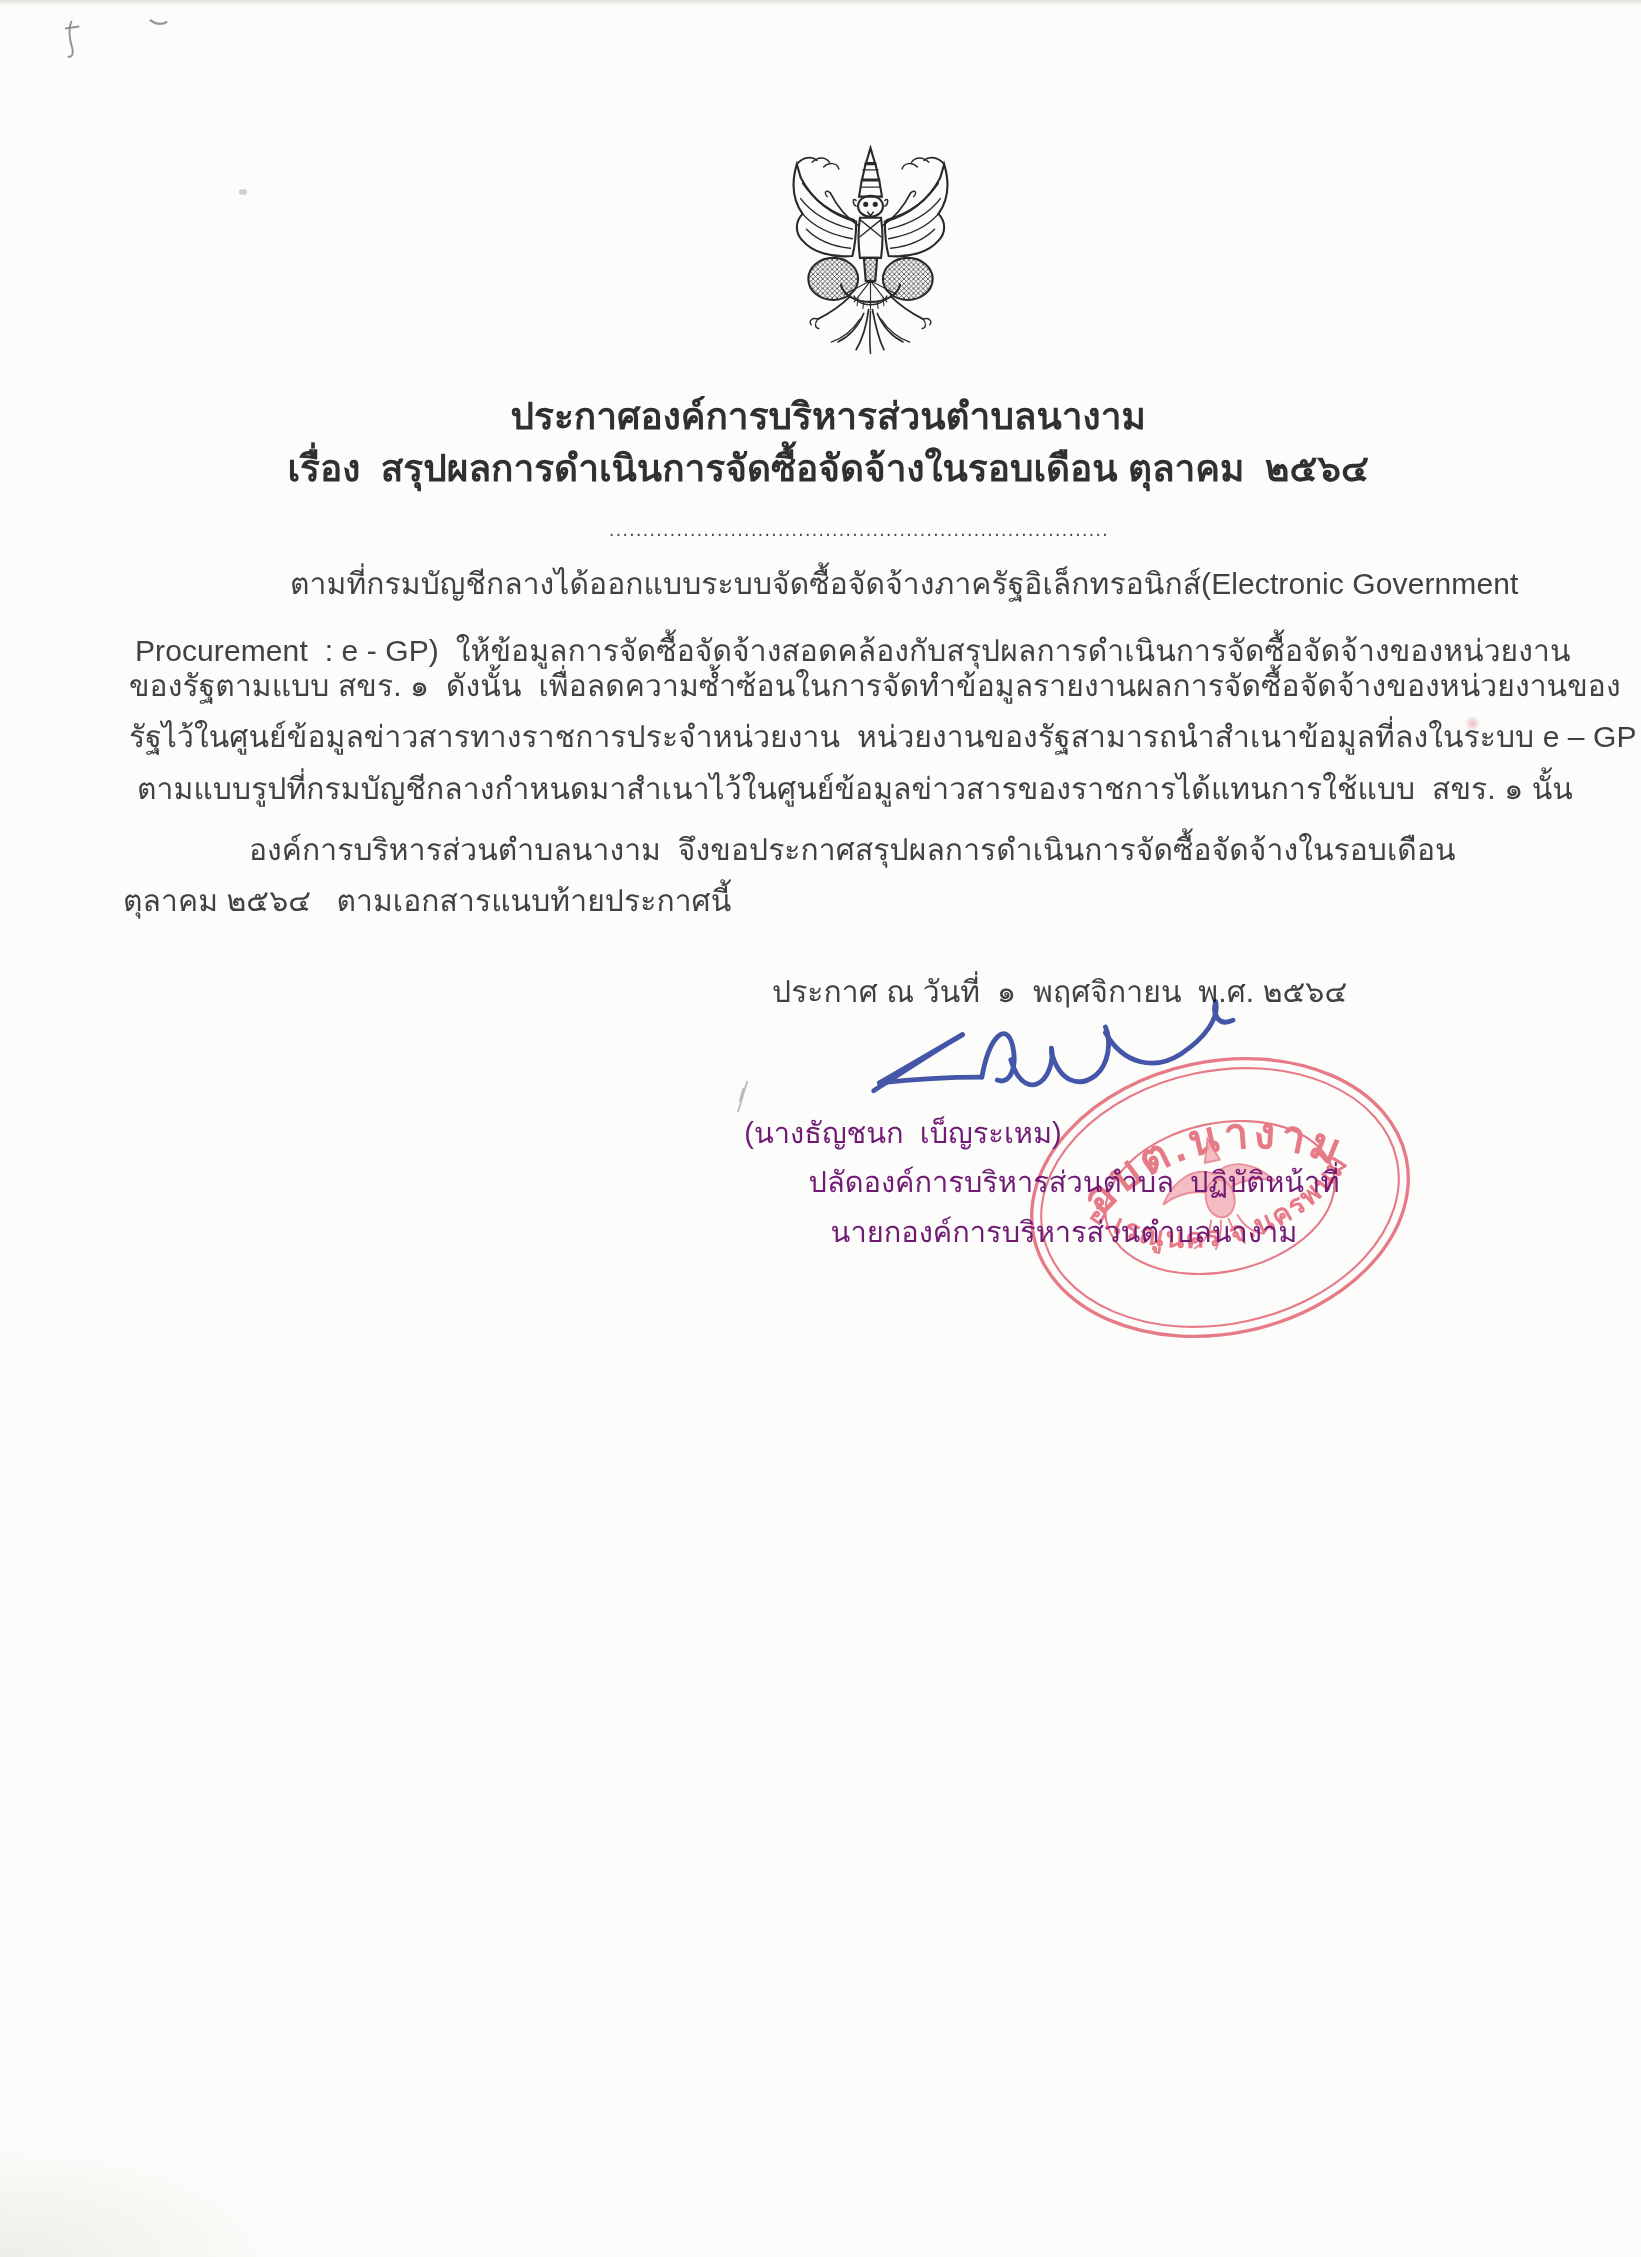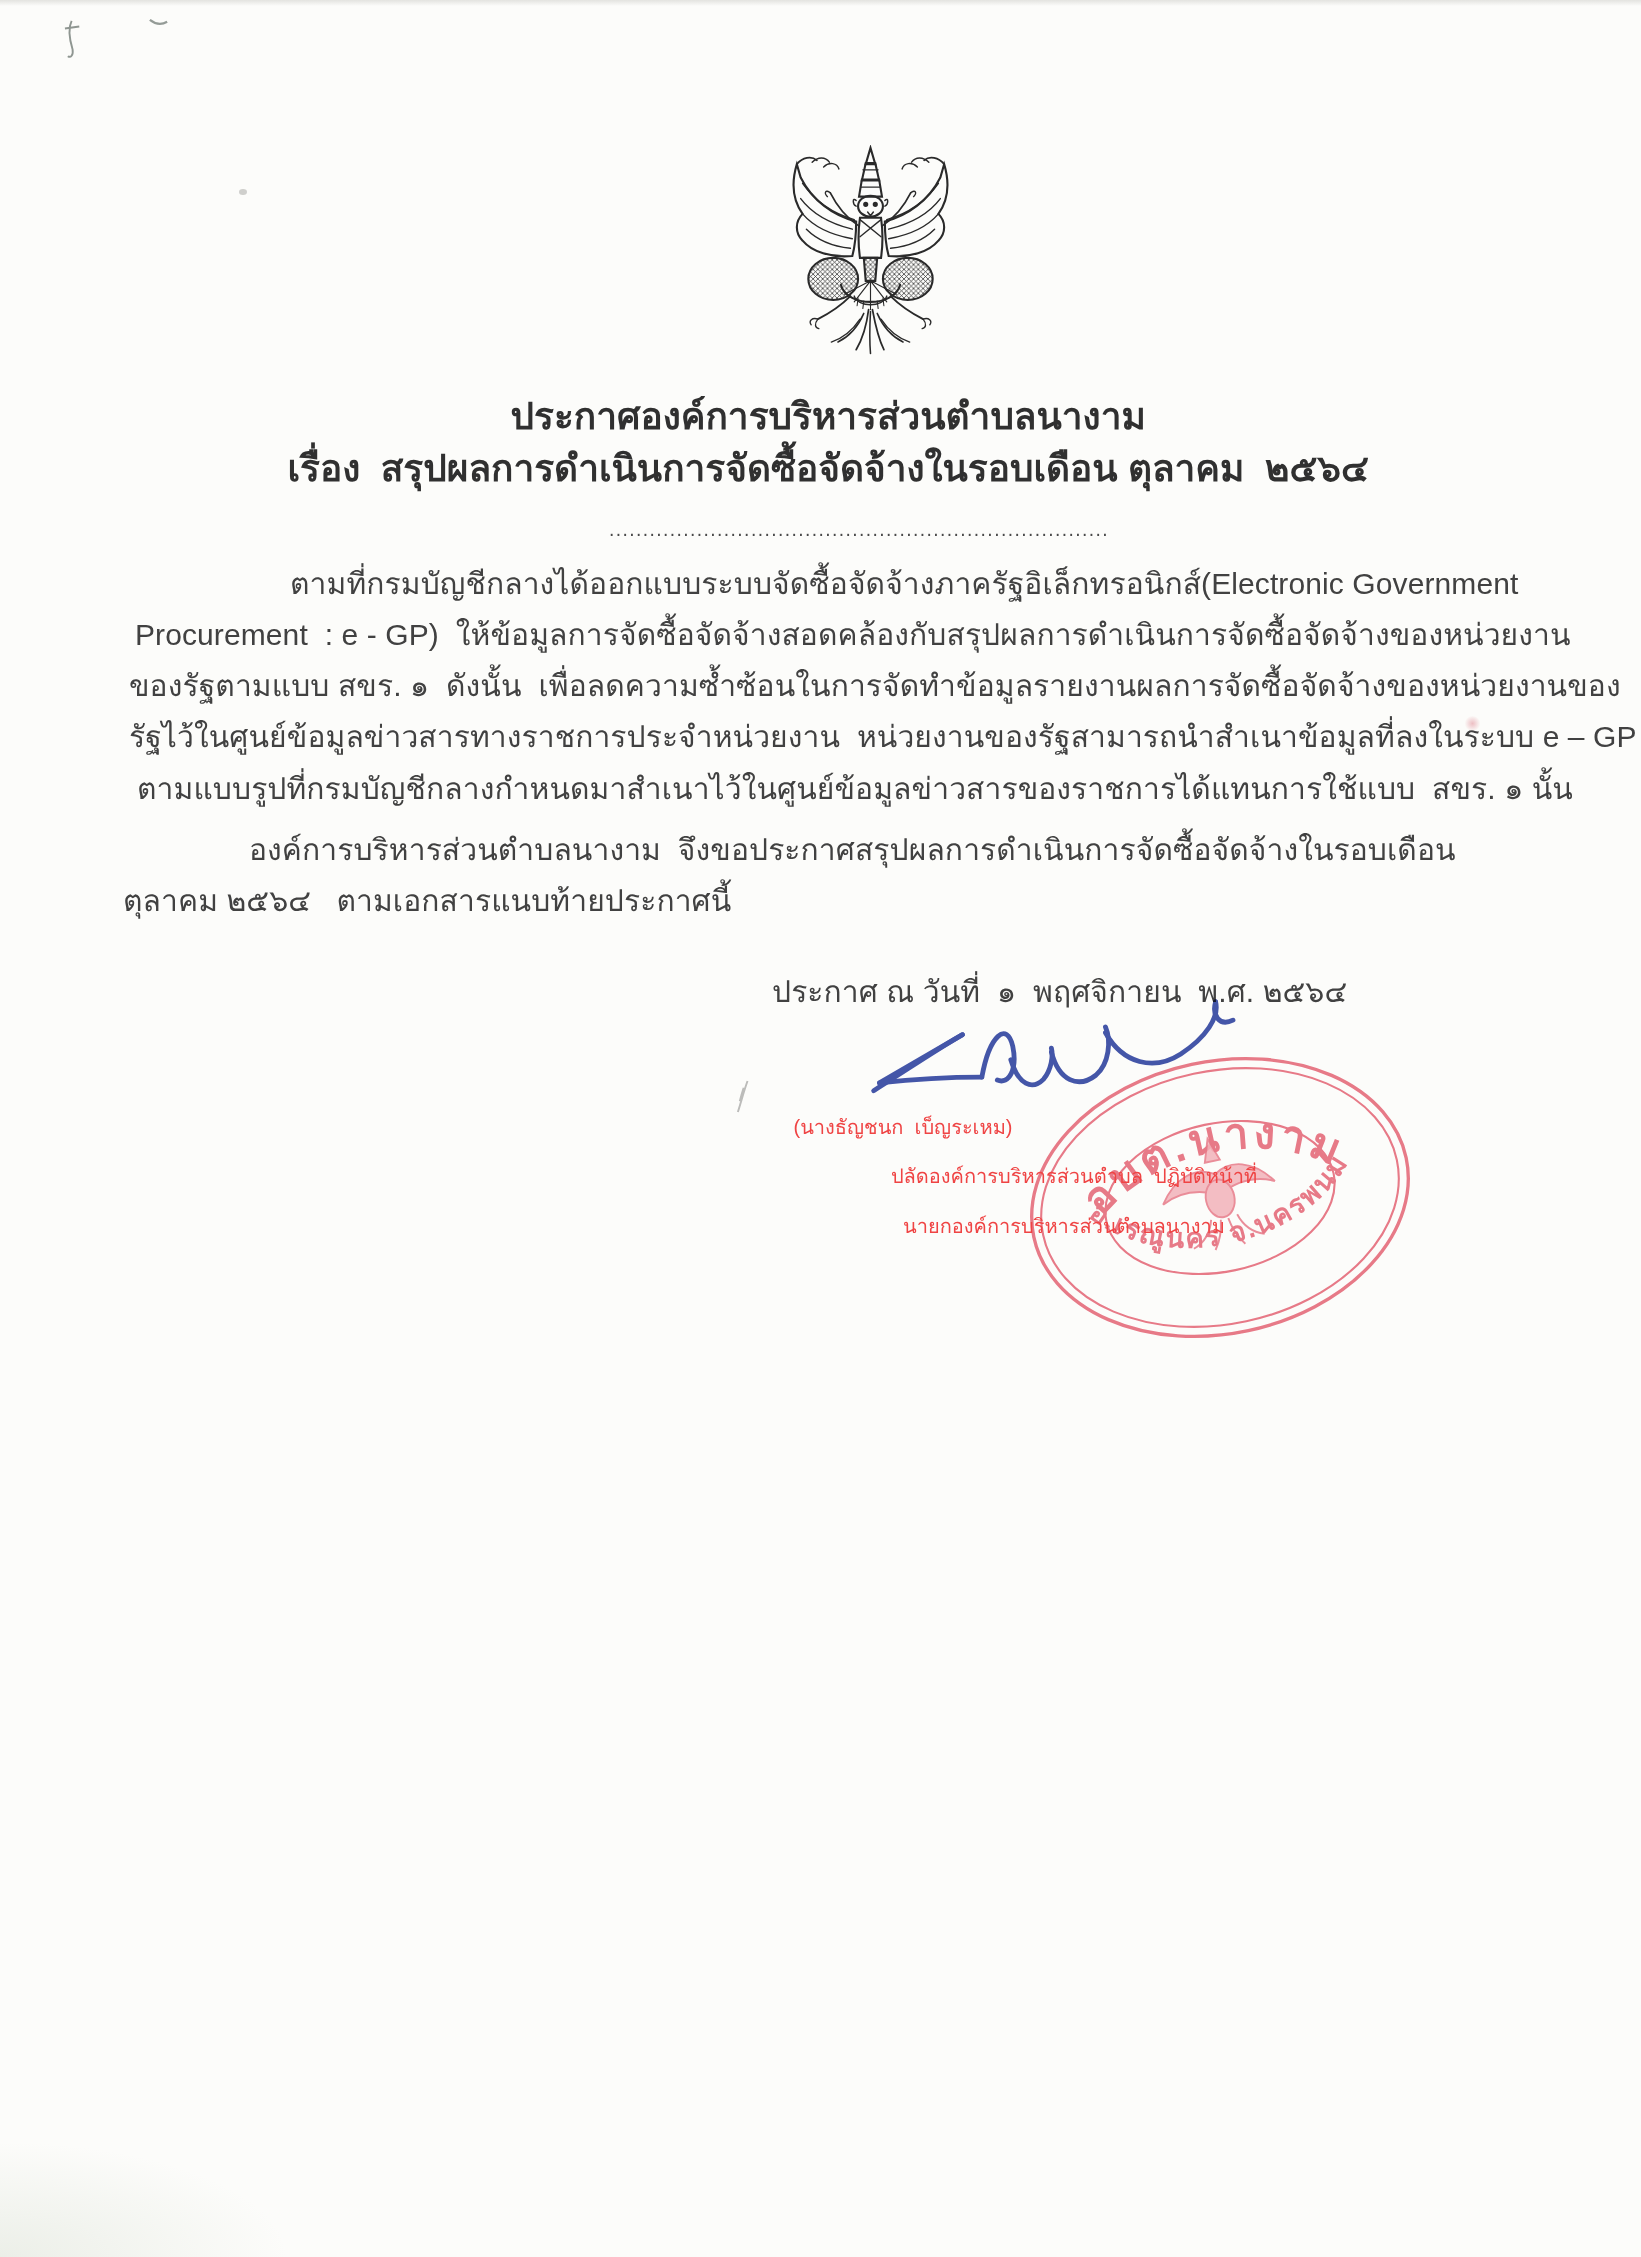--- a/index.html
+++ b/index.html
@@ -20,21 +20,21 @@
     content:"";position:absolute;left:0;bottom:0;width:290px;height:116px;
     background:radial-gradient(ellipse at 0% 100%,rgba(205,214,198,.35),rgba(255,255,255,0) 70%);
     pointer-events:none;
   }
   .abs{position:absolute;}
   .line{white-space:pre;line-height:1.25;}
   .body-text{font-size:30px;color:#414141;letter-spacing:0.1px;}
   .doc-title{font-size:37px;font-weight:bold;color:#303030;text-align:center;}
   .center-block{left:7.7px;width:1641px;}
   .dots{font-size:19.3px;letter-spacing:1.4px;color:#4a4a4a;text-align:center;}
-  .sig-name,.sig-title{font-size:20px;color:#ef4444;transform:translateX(-50%);}
+  .sig-name,.sig-title{font-size:29px;color:#701a75;transform:translateX(-50%);}
   .stamp-wrap{transform:rotate(-12deg);mix-blend-mode:multiply;}
   .signature-wrap{mix-blend-mode:multiply;}
   .artifact{opacity:.65;}
 </style>
 </head>
 <body>
 
 <div class="page">
 
   <div class="abs" style="left:770px;top:145px;width:201px;height:220px;">
@@ -102,21 +102,21 @@
       <path d="M94,182 C86,194 76,202 64,206 M116,182 C124,194 134,202 146,206" stroke-width="1.4"></path>
       <path d="M105,174 C104,192 104,206 105,218" stroke-width="1.6"></path>
     </svg>
   </div>
 
   <div class="abs line doc-title center-block" style="top:394px;">ประกาศองค์การบริหารส่วนตำบลนางาม</div>
   <div class="abs line doc-title center-block" style="top:446px;">เรื่อง  สรุปผลการดำเนินการจัดซื้อจัดจ้างในรอบเดือน ตุลาคม  ๒๕๖๔</div>
   <div class="abs line dots" style="top:518px;left:77px;width:1564px;">..........................................................................</div>
 
   <div class="abs line body-text" style="left:290px;top:565px;">ตามที่กรมบัญชีกลางได้ออกแบบระบบจัดซื้อจัดจ้างภาครัฐอิเล็กทรอนิกส์(Electronic Government</div>
-  <div class="abs line body-text" style="left:135px;top:616px;">Procurement  : e - GP)  ให้ข้อมูลการจัดซื้อจัดจ้างสอดคล้องกับสรุปผลการดำเนินการจัดซื้อจัดจ้างของหน่วยงาน</div>
+  <div class="abs line body-text" style="left:135px;top:632px;">Procurement  : e - GP)  ให้ข้อมูลการจัดซื้อจัดจ้างสอดคล้องกับสรุปผลการดำเนินการจัดซื้อจัดจ้างของหน่วยงาน</div>
   <div class="abs line body-text" style="left:129px;top:667px;">ของรัฐตามแบบ สขร. ๑  ดังนั้น  เพื่อลดความซ้ำซ้อนในการจัดทำข้อมูลรายงานผลการจัดซื้อจัดจ้างของหน่วยงานของ</div>
   <div class="abs line body-text" style="left:129px;top:718px;">รัฐไว้ในศูนย์ข้อมูลข่าวสารทางราชการประจำหน่วยงาน  หน่วยงานของรัฐสามารถนำสำเนาข้อมูลที่ลงในระบบ e – GP</div>
   <div class="abs line body-text" style="left:137px;top:770px;">ตามแบบรูปที่กรมบัญชีกลางกำหนดมาสำเนาไว้ในศูนย์ข้อมูลข่าวสารของราชการได้แทนการใช้แบบ  สขร. ๑ นั้น</div>
 
   <div class="abs line body-text" style="left:249px;top:831px;">องค์การบริหารส่วนตำบลนางาม  จึงขอประกาศสรุปผลการดำเนินการจัดซื้อจัดจ้างในรอบเดือน</div>
   <div class="abs line body-text" style="left:123px;top:882px;">ตุลาคม ๒๕๖๔   ตามเอกสารแนบท้ายประกาศนี้</div>
 
   <div class="abs line body-text" style="left:772px;top:973px;">ประกาศ ณ วันที่  ๑  พฤศจิกายน  พ.ศ. ๒๕๖๔</div>
 
   <div class="abs stamp-wrap" style="left:1020px;top:1050px;width:400px;height:295px;">

